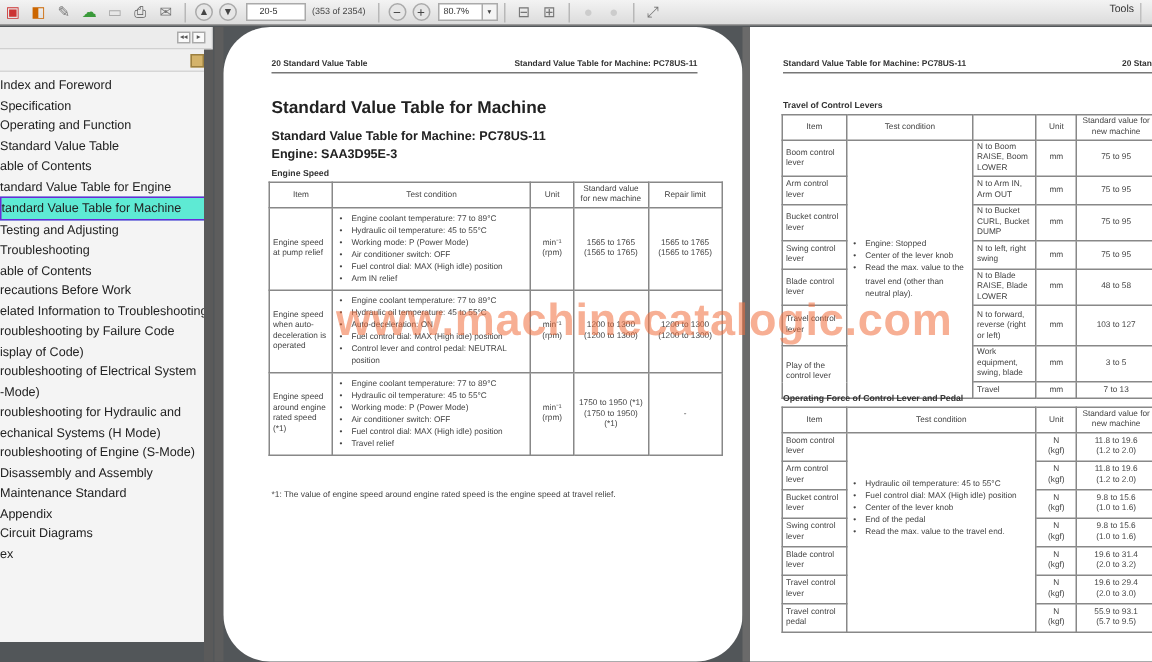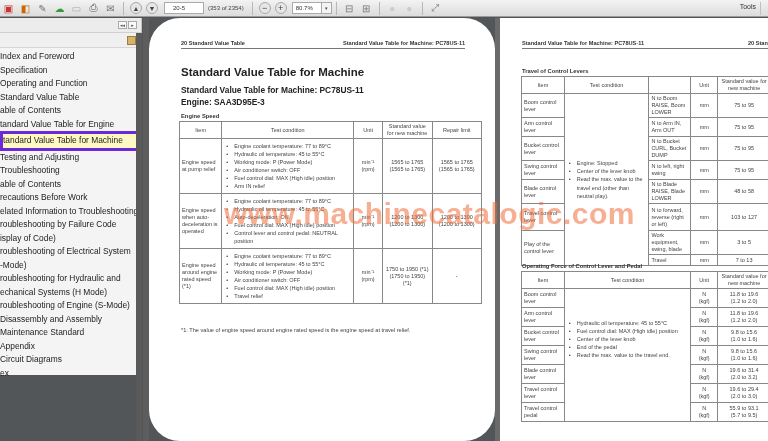--- a/index.html
+++ b/index.html
@@ -8,29 +8,29 @@
   .tb-icon { width: 13px; height: 13px; margin: 0 2px; display: flex; align-items: center; justify-content: center; font-size: 10px; color: #777; }
   .tb-sep { width: 1px; height: 13px; background: #b8b8b8; margin: 0 4px; }
   .round-btn { width: 12px; height: 12px; border-radius: 50%; background: #e6e6e6; border: 1px solid #aaa; display: flex; align-items: center; justify-content: center; font-size: 7px; color: #444; margin: 0 2px; }
   .page-input { width: 40px; height: 12px; background: #fff; border: 1px solid #aaa; font-size: 6px; line-height: 10px; padding-left: 8px; color: #333; margin-left: 4px; }
   .page-count { font-size: 6px; color: #444; margin: 0 4px; }
   .zoom-input { width: 30px; height: 12px; background: #fff; border: 1px solid #aaa; font-size: 6px; line-height: 10px; padding-left: 3px; color: #333; }
   .zoom-drop { width: 10px; height: 12px; background: #f4f4f4; border: 1px solid #aaa; border-left: none; font-size: 5px; text-align: center; line-height: 10px; color: #444; }
   .tools-label { position: absolute; right: 12px; top: 3px; font-size: 7px; color: #333; }
   .tools-sep { position: absolute; right: 7px; top: 2px; width: 1px; height: 13px; background: #c0c0c0; }
 
-  .sidebar { position: absolute; left: 0; top: 18px; width: 142px; height: 357px; background: #f4f4f4; border-right: 1px solid #c4c4c4; }
+  .sidebar { position: absolute; left: 0; top: 18px; width: 142px; height: 410px; background: #f4f4f4; border-right: 1px solid #c4c4c4; }
   .sidebar-header { height: 15px; border-bottom: 1px solid #d0d0d0; background: #ececec; position: relative; }
   .collapse-btns { position: absolute; right: 4px; top: 3px; display: flex; gap: 1px; }
   .collapse-btns span { width: 9px; height: 8px; border: 1px solid #aaa; background: #fafafa; font-size: 5px; line-height: 6px; text-align: center; color: #555; }
   .sidebar-sub { height: 15px; border-bottom: 1px solid #d6d6d6; background: #f0f0f0; position: relative; }
   .options-icon { position: absolute; right: 5px; top: 3px; width: 9px; height: 9px; background: #d4b36a; border: 1px solid #9c8040; font-size: 5px; }
   .bm-list { list-style: none; padding-top: 2px; }
   .bm-item { font-size: 8.4px; color: #222; padding: 1px 0 1px 0; line-height: 11.5px; min-height: 13.5px; white-space: nowrap; overflow: hidden; }
-  .bm-item.selected { background: #fef9c3; border: 3px solid #6d28d9; margin-right: 1px; }
+  .bm-item.selected { background: #5eead4; border: 1px solid #6d28d9; margin-right: 1px; }
   .sidebar-scroll { position: absolute; right: -1px; top: 15px; width: 6px; height: 408px; background: #5a5a5a; }
 
   .divider { position: absolute; left: 143px; top: 18px; width: 6px; height: 423px; background: #5d5d5d; }
 
   .page { position: absolute; background: #fff; top: 18px; height: 423px; }
   .page-left { left: 149px; width: 346px; border-radius: 31px; }
   .page-right { left: 500px; width: 268px; }
   .gap { position: absolute; left: 495px; top: 18px; width: 5px; height: 423px; background: #6a6a6a; }
 
   .hdr { position: absolute; top: 22px; font-size: 5.6px; font-weight: bold; color: #333; }

